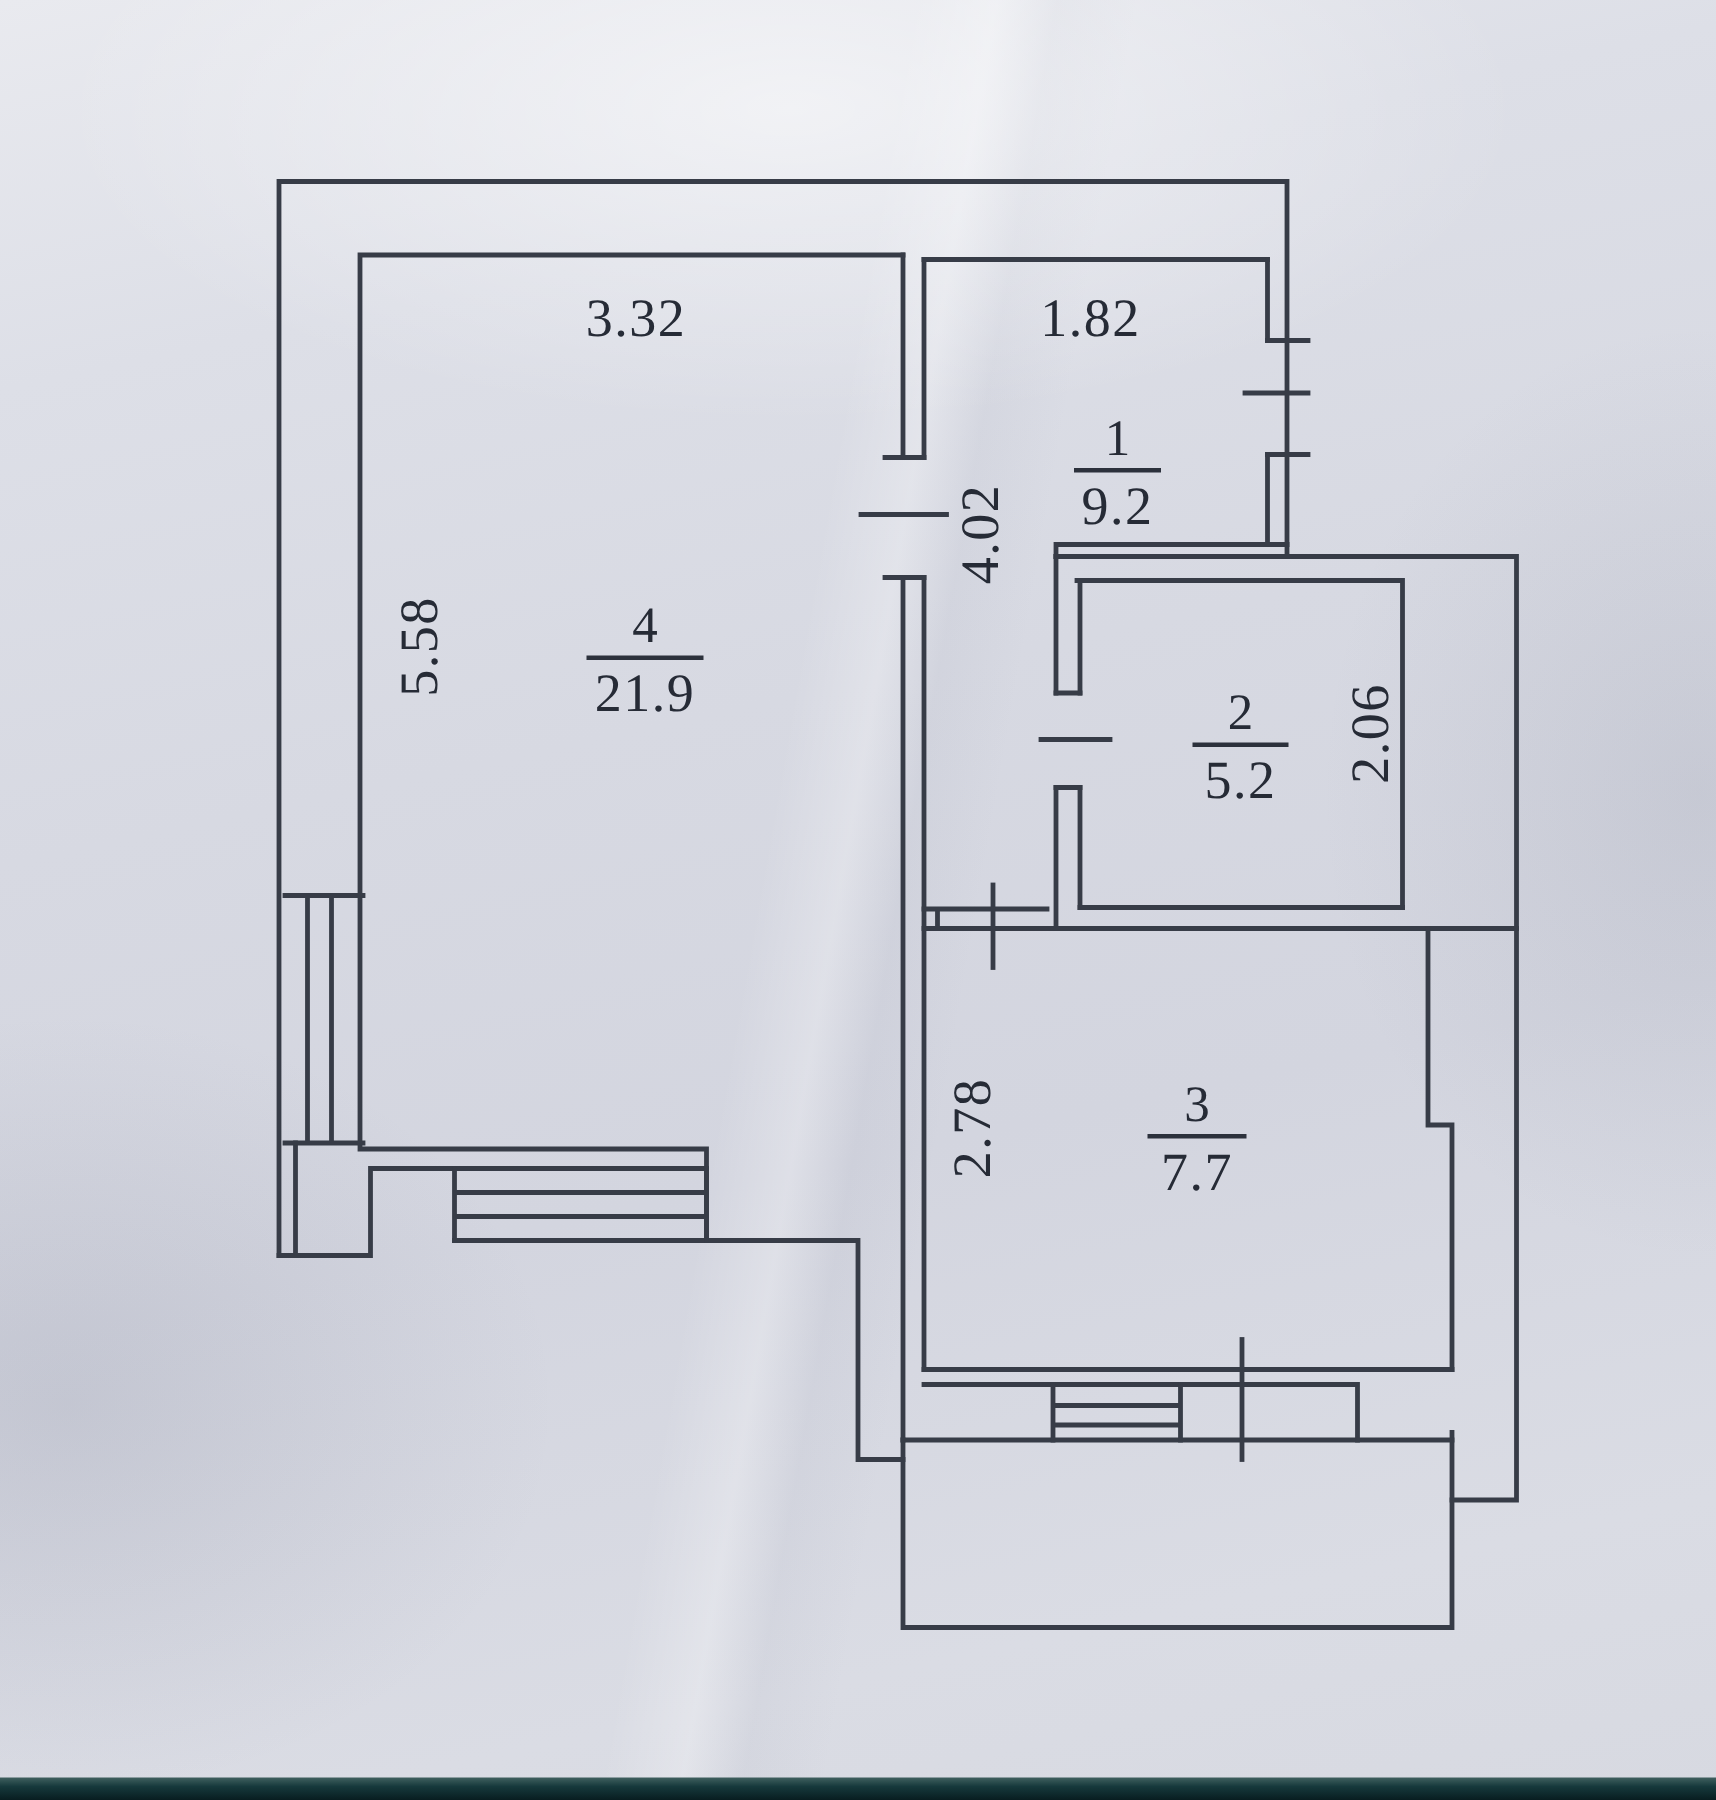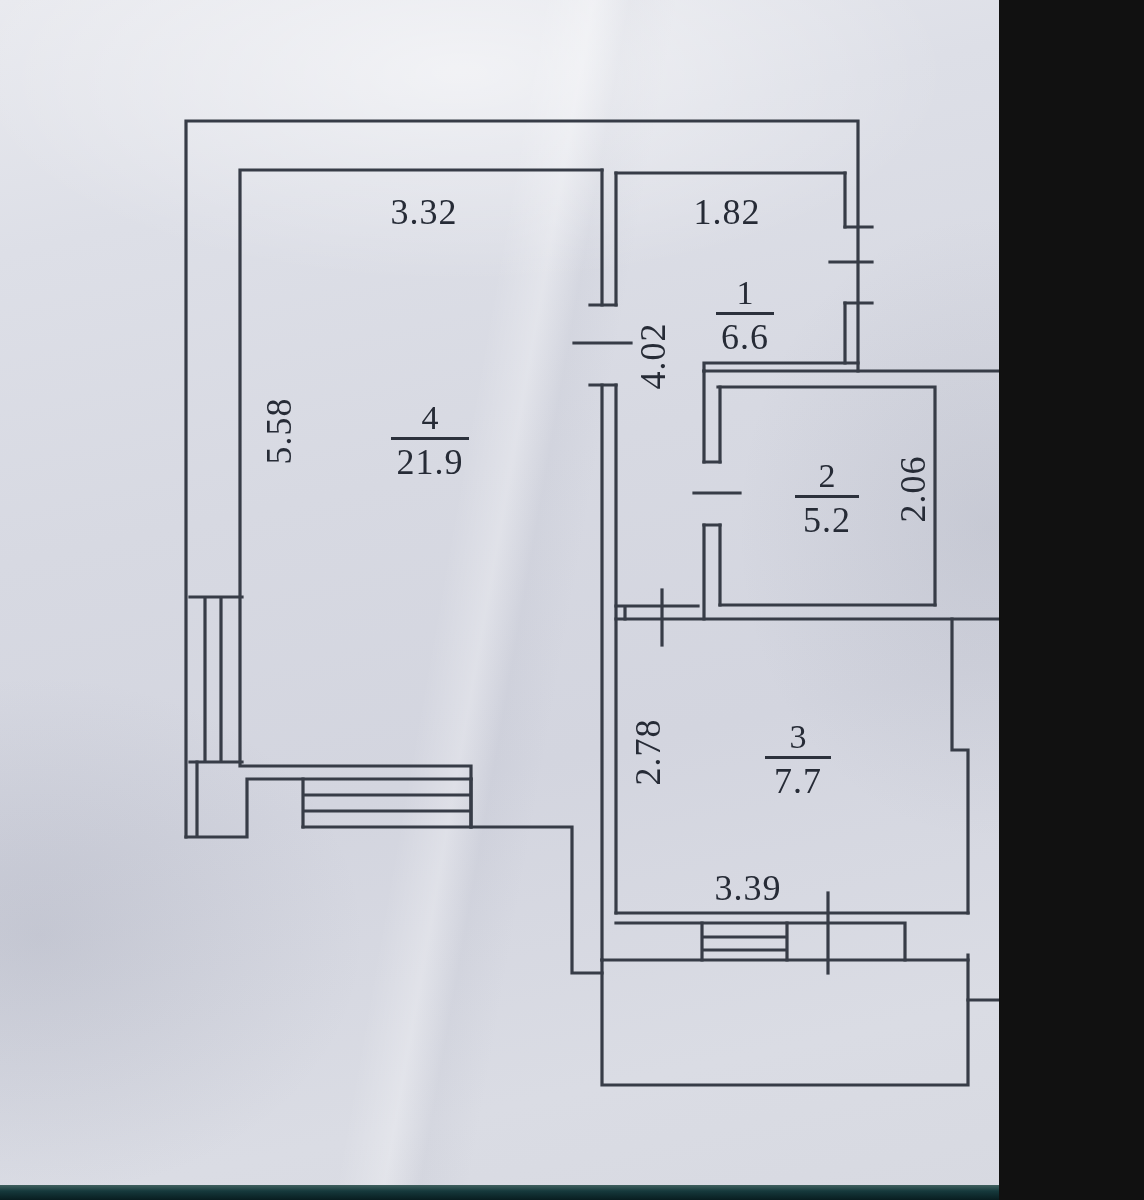--- a/index.html
+++ b/index.html
@@ -1,27 +1,26 @@
 <!DOCTYPE html>
 <html><head>
 <meta charset="utf-8">
 <style>
   html,body{margin:0;padding:0;background:#111;}
   #stage{
     position:relative;
-    width:971px;height:1200px;
+    width:1144px;height:1200px;
     overflow:hidden;
     font-family:"Liberation Serif","DejaVu Serif",serif;
     background:
       radial-gradient(ellipse 700px 300px at 46% 6%, rgba(255,255,255,.55), rgba(255,255,255,0) 70%),
       radial-gradient(ellipse 500px 400px at 4% 78%, rgba(96,102,125,.14), rgba(96,102,125,0) 65%),
       radial-gradient(ellipse 420px 520px at 99% 44%, rgba(104,110,130,.13), rgba(104,110,130,0) 60%),
       linear-gradient(100deg, rgba(255,255,255,0) 45%, rgba(255,255,255,.25) 49%, rgba(140,145,165,.07) 52%, rgba(255,255,255,0) 56%),
       linear-gradient(168deg,#e9eaef 0%,#dddfe7 18%,#d7d9e2 40%,#d3d5df 62%,#dadce4 86%,#d7d9e1 100%);
-    padding-left: 28px;
   }
   #plan-svg{position:absolute;left:0;top:0;}
   .lbl{
     position:absolute;
     color:#262b36;
     text-align:center;
     white-space:nowrap;
     user-select:none;
   }
   .dim{
@@ -98,25 +97,24 @@
       </g>
     </g>
   </svg>
 
   <div class="lbl dim" style="left:354px;top:192px;">3.32</div>
   <div class="lbl dim rot" style="left:209px;top:411px;">5.58</div>
   <div class="lbl dim" style="left:657px;top:192px;">1.82</div>
   <div class="lbl dim rot" style="left:583px;top:336px;">4.02</div>
   <div class="lbl dim rot" style="left:843px;top:469px;">2.06</div>
   <div class="lbl dim rot" style="left:578px;top:732px;">2.78</div>
-  <div class="lbl dim" style="left:678px;top:868px;">3.39</div>
 
   <div class="room-label" style="left:695px;top:276px;">
     <span class="room-num" style="width:58px;">1</span>
-    <span class="room-area">6.6</span>
+    <span class="room-area">9.2</span>
   </div>
   <div class="room-label" style="left:777px;top:459px;">
     <span class="room-num" style="width:64px;">2</span>
     <span class="room-area">5.2</span>
   </div>
   <div class="room-label" style="left:748px;top:720px;">
     <span class="room-num" style="width:66px;">3</span>
     <span class="room-area">7.7</span>
   </div>
   <div class="room-label" style="left:380px;top:401px;">

